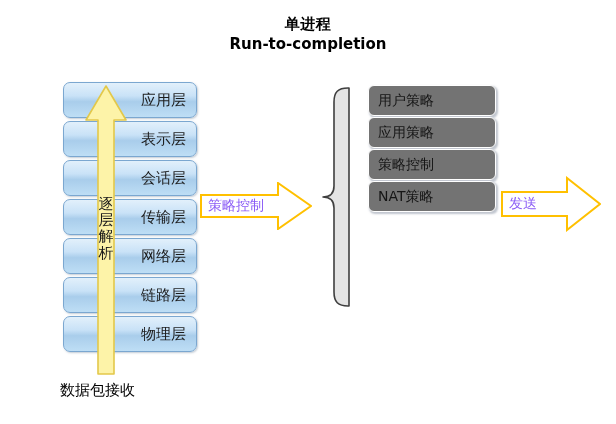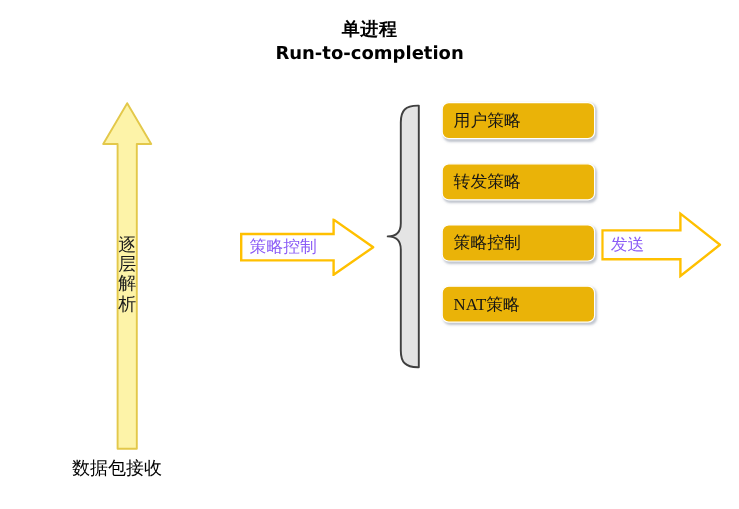--- a/index.html
+++ b/index.html
@@ -122,27 +122,26 @@
   
   .policy-list {
     position: absolute;
     left: 368px;
     top: 85px;
     width: 128px;
   }
   .policy-box {
     position: relative;
     height: 31px;
-    margin-bottom: 20px;
+    margin-bottom: 1px;
     border: 1px solid #ffffff;
     border-radius: 6px;
-    background: #eab308;
+    background: #737373;
     box-shadow: 1.5px 1.5px 2px rgba(140,150,165,0.55);
     box-sizing: border-box;
-    font-family: Liberation Serif, serif;
   }
   .policy-label {
     position: absolute;
     left: 9px;
     top: 50%;
     transform: translateY(-50%);
     font-size: 14px;
     color: #151515;
     white-space: nowrap;
   }
@@ -150,20 +149,43 @@
 </head>
 <body>
 
 <div id="canvas">
 
   <div class="title-block">
     <div class="title-line1">单进程</div>
     <div class="title-line2">Run-to-completion</div>
   </div>
 
+  <div class="osi-stack">
+    <div class="osi-box">
+      <span class="osi-label">应用层</span>
+    </div>
+    <div class="osi-box">
+      <span class="osi-label">表示层</span>
+    </div>
+    <div class="osi-box">
+      <span class="osi-label">会话层</span>
+    </div>
+    <div class="osi-box">
+      <span class="osi-label">传输层</span>
+    </div>
+    <div class="osi-box">
+      <span class="osi-label">网络层</span>
+    </div>
+    <div class="osi-box">
+      <span class="osi-label">链路层</span>
+    </div>
+    <div class="osi-box">
+      <span class="osi-label">物理层</span>
+    </div>
+  </div>
 
   <div class="up-arrow">
     <svg width="44" height="292" viewBox="0 0 44 292" xmlns="http://www.w3.org/2000/svg">
       <polygon points="22,2 42,36 30,36 30,290 14,290 14,36 2,36" fill="#fdf3a8" stroke="#e3c84a" stroke-width="1.6" stroke-linejoin="round"></polygon>
     </svg>
     <div class="up-arrow-text">
       <span>逐</span>
       <span>层</span>
       <span>解</span>
       <span>析</span>
@@ -183,21 +205,21 @@
     <svg width="28" height="222" viewBox="0 0 28 222" xmlns="http://www.w3.org/2000/svg">
       <path d="M26,2 C16,2 12,6 12,16 L12,100 C12,108 8,111 1,111 C8,111 12,114 12,122 L12,206 C12,216 16,220 26,220 L27,220 L27,2 Z" fill="#e4e4e4" stroke="#3f3f3f" stroke-width="1.6" stroke-linejoin="round"></path>
     </svg>
   </div>
 
   <div class="policy-list">
     <div class="policy-box">
       <span class="policy-label">用户策略</span>
     </div>
     <div class="policy-box">
-      <span class="policy-label">转发策略</span>
+      <span class="policy-label">应用策略</span>
     </div>
     <div class="policy-box">
       <span class="policy-label">策略控制</span>
     </div>
     <div class="policy-box">
       <span class="policy-label">NAT策略</span>
     </div>
   </div>
 
   <div class="h-arrow" id="arrow-send">

